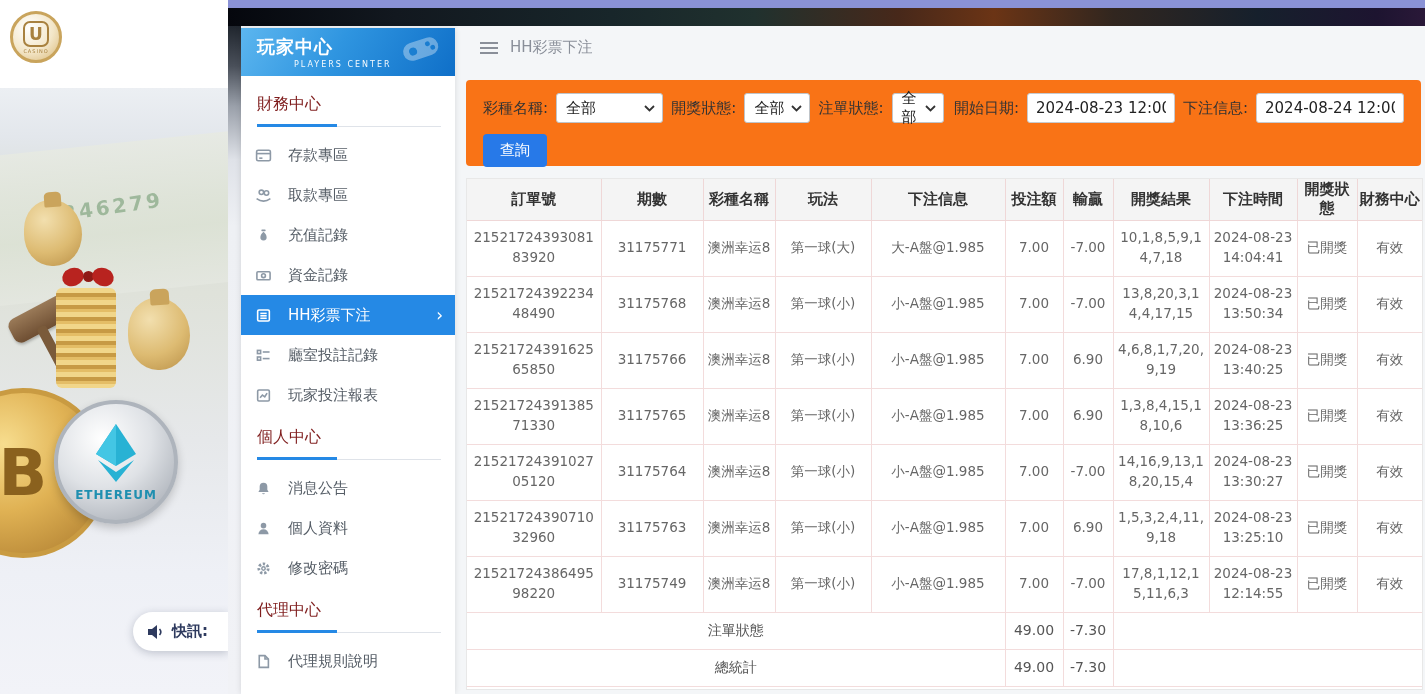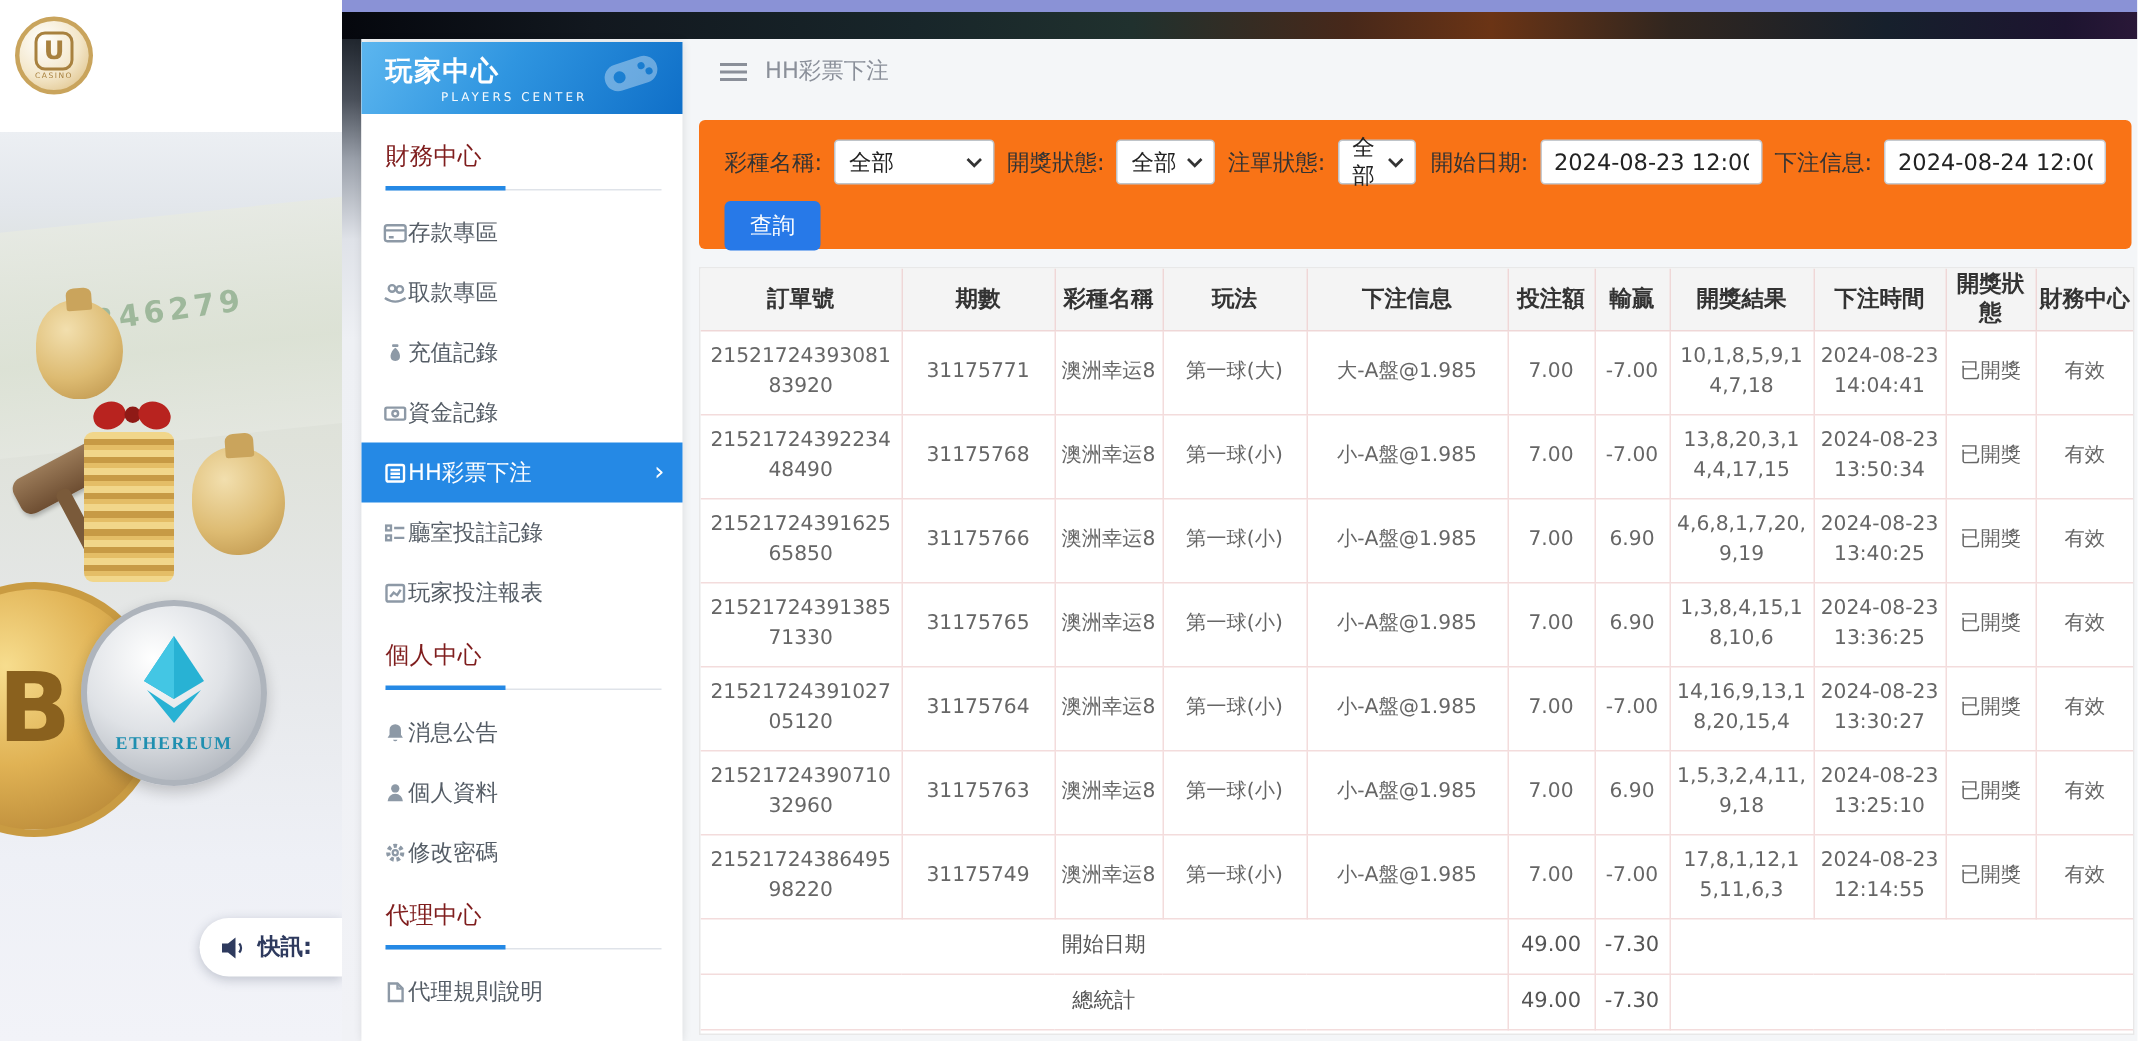--- a/index.html
+++ b/index.html
@@ -24,21 +24,21 @@
   .coin-stack { position:absolute; left:56px; top:200px; width:60px; height:100px; border-radius:6px; background:repeating-linear-gradient(180deg,#f1d68a 0 5px,#c79a45 5px 9px,#e4bd66 9px 12px); }
   .bow { position:absolute; left:62px; top:176px; width:52px; height:26px; }
   .bow::before,.bow::after { content:""; position:absolute; top:4px; width:22px; height:18px; background:#b8231f; border-radius:50% 50% 50% 50%; }
   .bow::before { left:0; transform:rotate(-20deg); }
   .bow::after { right:0; transform:rotate(20deg); }
   .bow i { position:absolute; left:21px; top:7px; width:11px; height:11px; background:#8f1a16; border-radius:50%; }
   .gavel { position:absolute; left:8px; top:218px; width:64px; height:26px; background:linear-gradient(180deg,#9a7a58 0%,#6e4e32 100%); border-radius:8px; transform:rotate(-28deg); box-shadow:0 2px 3px rgba(0,0,0,.25); }
   .gavel::after { content:""; position:absolute; left:24px; top:20px; width:10px; height:46px; background:#7a5a3a; border-radius:4px; }
   .btc { position:absolute; left:-62px; top:300px; width:170px; height:170px; border-radius:50%; background:radial-gradient(circle at 38% 32%, #f7dd8e 0%, #e0b254 45%, #a9782c 100%); border:5px solid #c99b42; display:flex; align-items:center; justify-content:center; }
   .btc span { font-size:64px; font-weight:800; color:#8a611e; }
-  .eth { position:absolute; left:54px; top:312px; width:124px; height:124px; border-radius:50%; background:radial-gradient(circle at 38% 30%, #ffffff 0%, #dfe2e6 45%, #9ba1aa 100%); border:4px solid #aeb4bc; display:flex; flex-direction:column; align-items:center; justify-content:center; box-shadow:0 4px 10px rgba(0,0,0,.2);font-family:Liberation Serif, serif; }
+  .eth { position:absolute; left:54px; top:312px; width:124px; height:124px; border-radius:50%; background:radial-gradient(circle at 38% 30%, #ffffff 0%, #dfe2e6 45%, #9ba1aa 100%); border:4px solid #aeb4bc; display:flex; flex-direction:column; align-items:center; justify-content:center; box-shadow:0 4px 10px rgba(0,0,0,.2); }
   .eth-label { font-size:12px; font-weight:bold; letter-spacing:1px; color:#1f8fb0; margin-top:4px; }
   .news-pill { position:absolute; left:133px; top:612px; width:95px; height:39px; background:#fff; border-radius:22px 0 0 22px; box-shadow:0 2px 8px rgba(40,50,80,.25); display:flex; align-items:center; padding-left:14px; gap:7px; cursor:pointer; z-index:5; }
   .news-pill .txt { font-size:15px; font-weight:bold; color:#2e3a5e; }
 
   
   .strip-peri { position:absolute; left:228px; top:0; width:1197px; height:8px; background:#8a92d6; }
   .strip-dark { position:absolute; left:228px; top:8px; width:1197px; height:18px; background:linear-gradient(90deg,#05070d 0%,#12181f 14%,#18262a 32%,#20312e 44%,#47281a 56%,#6b3415 64%,#31261f 74%,#16202c 86%,#1d1430 96%,#2a1838 100%); }
   .gutter { position:absolute; left:228px; top:26px; width:13px; height:668px; background:linear-gradient(180deg,#20262e 0%,#4a505a 6%,#9aa0aa 12%,#dfe2e8 20%,#eef0f4 30%,#f1f2f6 100%); }
   .main-bg { position:absolute; left:241px; top:26px; width:1184px; height:668px; background:#f4f6f8; }
 
@@ -46,21 +46,21 @@
   .sidebar { position:absolute; left:241px; top:28px; width:214px; height:666px; background:#fff; box-shadow:0 0 6px rgba(0,0,0,.12); z-index:4; }
   .sb-header { position:relative; height:48px; background:linear-gradient(120deg,#5cb6ef 0%,#2f95e0 45%,#0f6fc8 100%); color:#fff; padding:7px 0 0 16px; overflow:hidden; }
   .sb-header .t1 { font-size:18px; font-weight:bold; letter-spacing:1px; }
   .sb-header .t2 { font-size:8px; letter-spacing:2px; margin-top:1px; opacity:.95;padding-left:37px; }
   .sb-header .pad-icon { position:absolute; right:14px; top:6px; opacity:.35; transform:rotate(-18deg); }
   .sb-body { padding:12px 14px 0 16px; }
   .sec-title { font-size:16px; color:#7f1d1d; margin:6px 0 8px 0; }
   .sec-rule { position:relative; height:4px; margin-bottom:8px; }
   .sec-rule .gray { position:absolute; left:0; right:0; bottom:0; height:1px; background:#dfe3e9; }
   .sec-rule .blue { position:absolute; left:0; bottom:0; width:80px; height:3px; background:#2589e5; }
-  .menu-item { position:relative; height:40px; display:flex; align-items:center; gap:0; padding-left:14px; color:#555d66; font-size:15px; cursor:pointer; margin:0 -14px 0 -16px; padding-right:12px; }
+  .menu-item { position:relative; height:40px; display:flex; align-items:center; gap:16px; padding-left:14px; color:#555d66; font-size:15px; cursor:pointer; margin:0 -14px 0 -16px; padding-right:12px; }
   .menu-item .mi-icon { width:17px; height:17px; color:#8d99a6; display:flex; align-items:center; justify-content:center; flex:none; }
   .menu-item.active { background:#2589e5; color:#fff; }
   .menu-item.active .mi-icon { color:#fff; }
   .menu-item .chev { margin-left:auto; font-size:17px; line-height:1; }
 
   
   .breadcrumb { position:absolute; left:480px; top:38px; display:flex; align-items:center; gap:12px; color:#8a8f99; font-size:15px; z-index:2; }
   .ham { display:inline-flex; flex-direction:column; gap:3px; cursor:pointer; }
   .ham i { width:18px; height:2px; background:#8a8f99; }
   .card { position:absolute; background:#f97316; border-radius:4px; z-index:2; }
@@ -434,21 +434,21 @@
             <td>7.00</td>
             <td>-7.00</td>
             <td>17,8,1,12,15,11,6,3</td>
             <td>2024-08-23 12:14:55</td>
             <td>已開獎</td>
             <td>有效</td>
           </tr>
         </tbody>
       <tfoot>
         <tr>
-          <td colspan="5">開始日期</td>
+          <td colspan="5">注單狀態</td>
           <td>49.00</td>
           <td>-7.30</td>
           <td colspan="4"></td>
         </tr>
         <tr>
           <td colspan="5">總統計</td>
           <td>49.00</td>
           <td>-7.30</td>
           <td colspan="4"></td>
         </tr>

